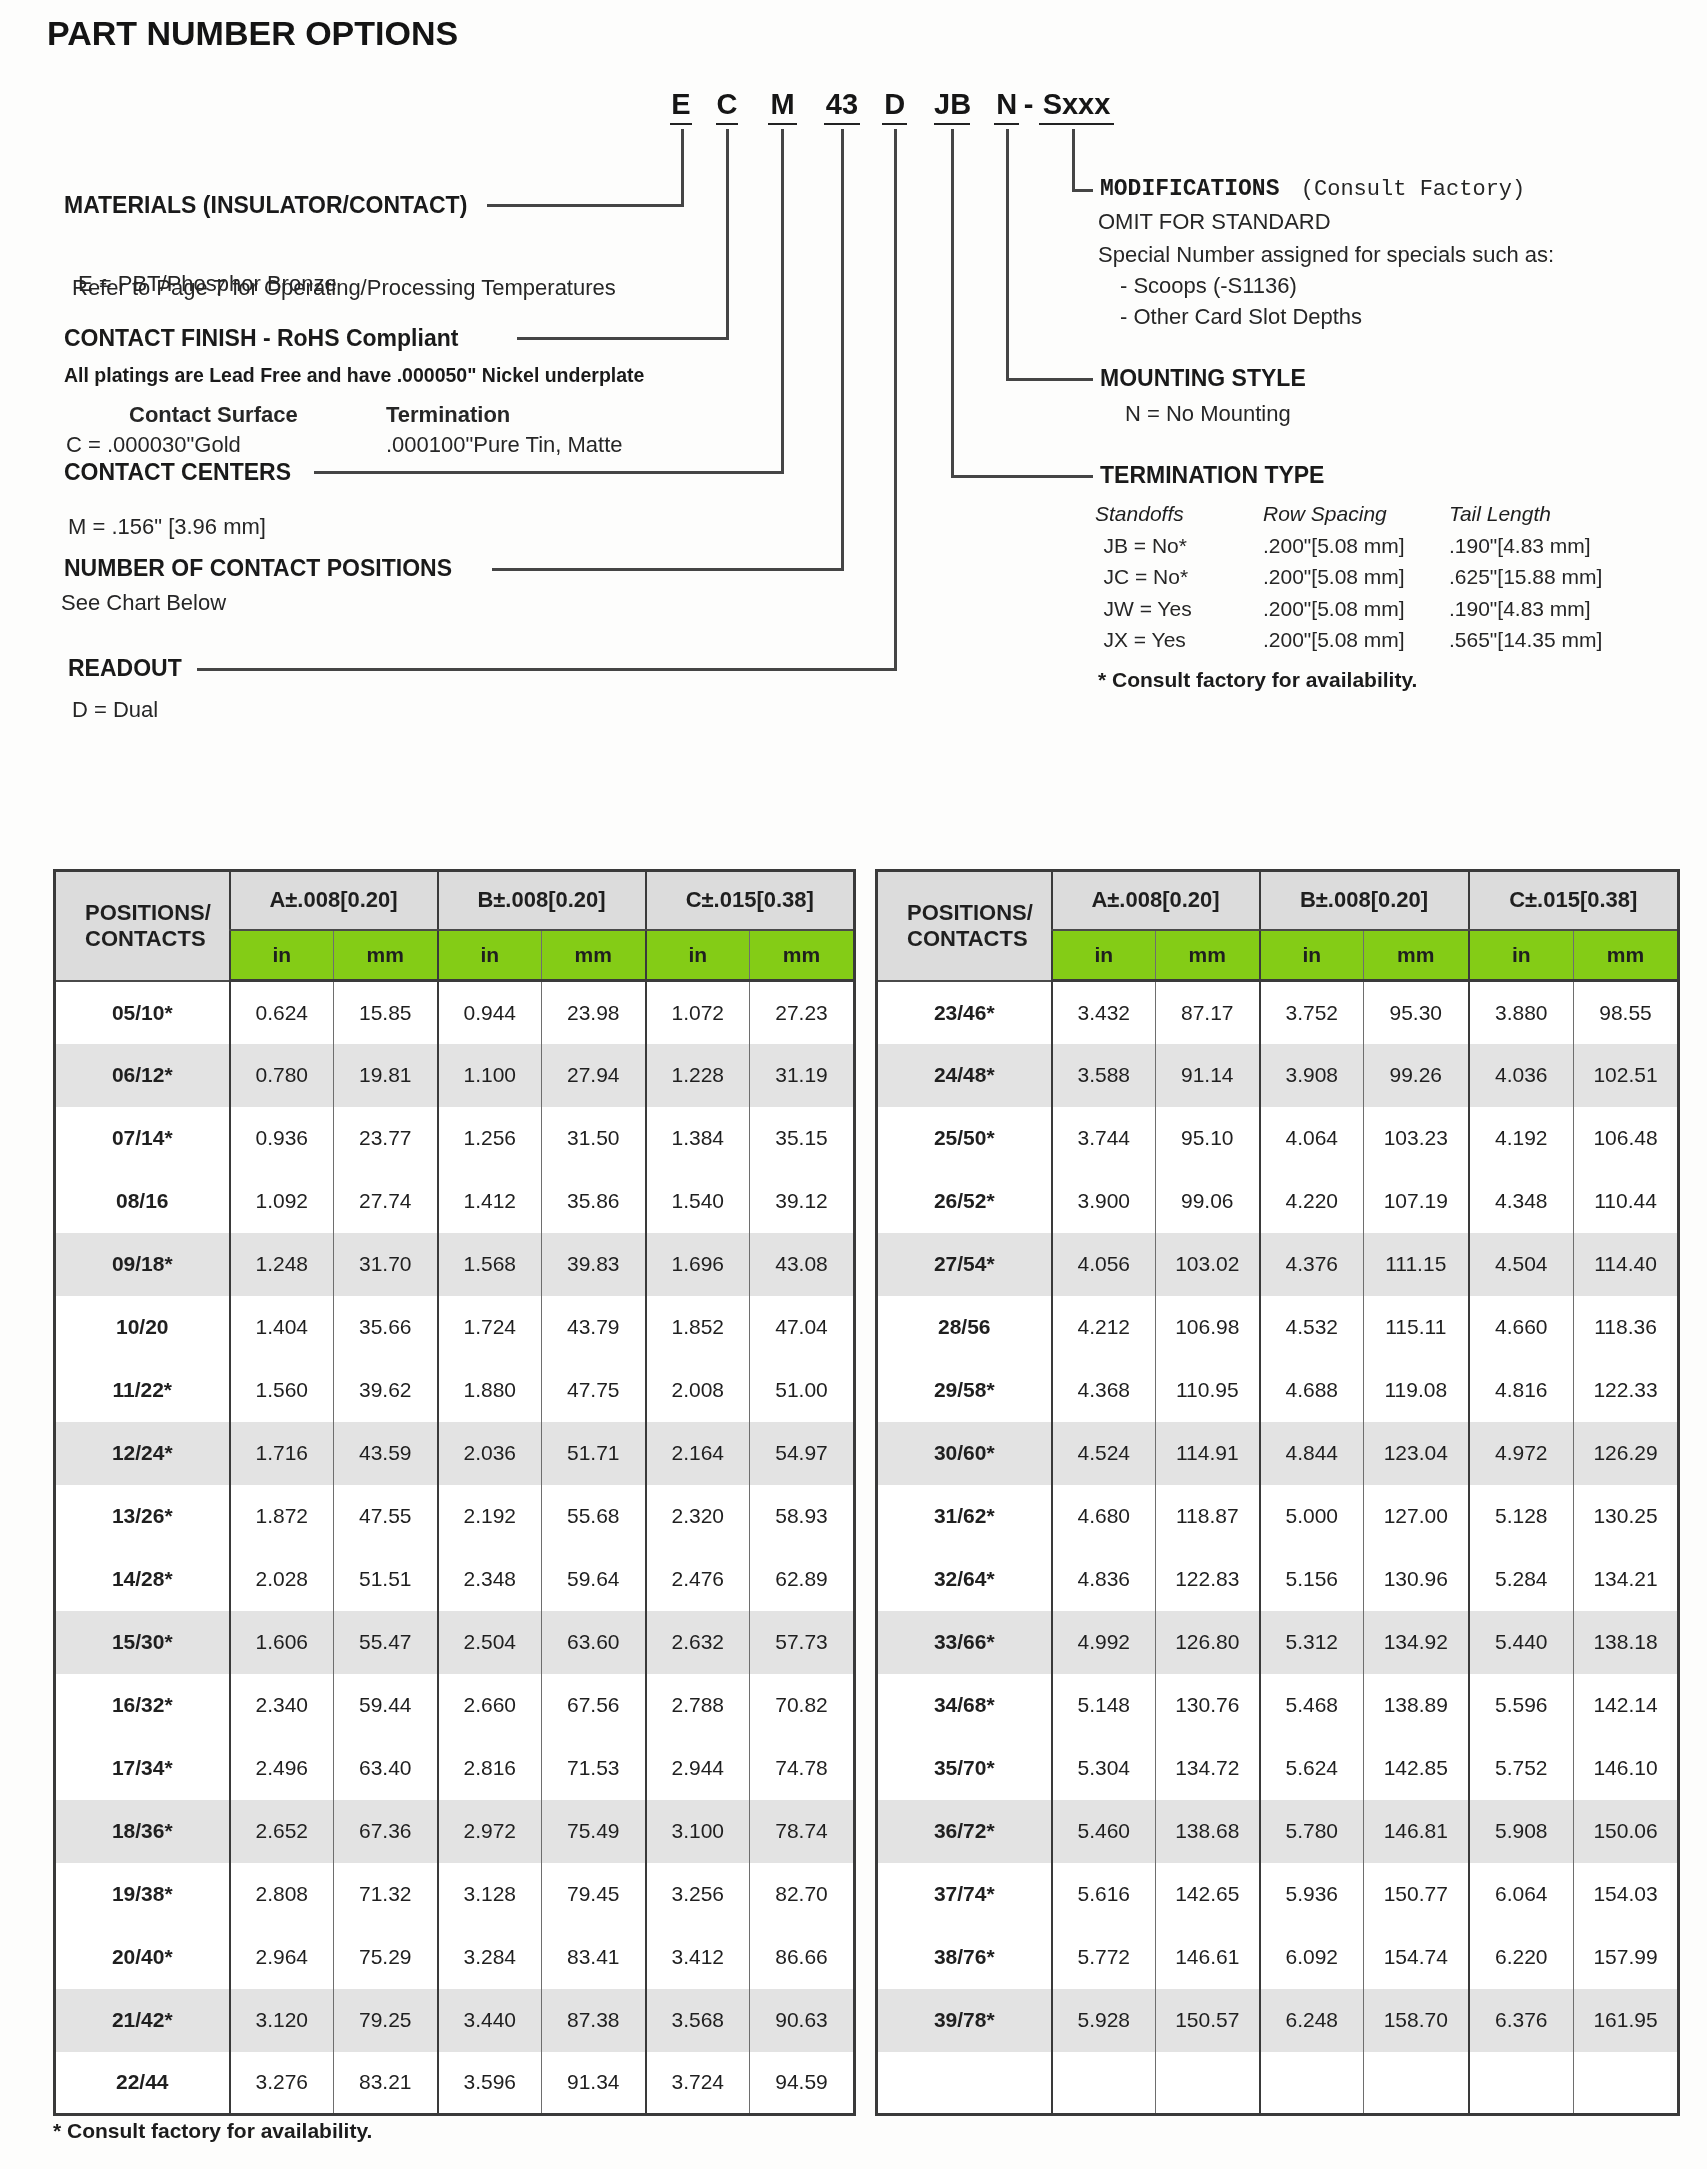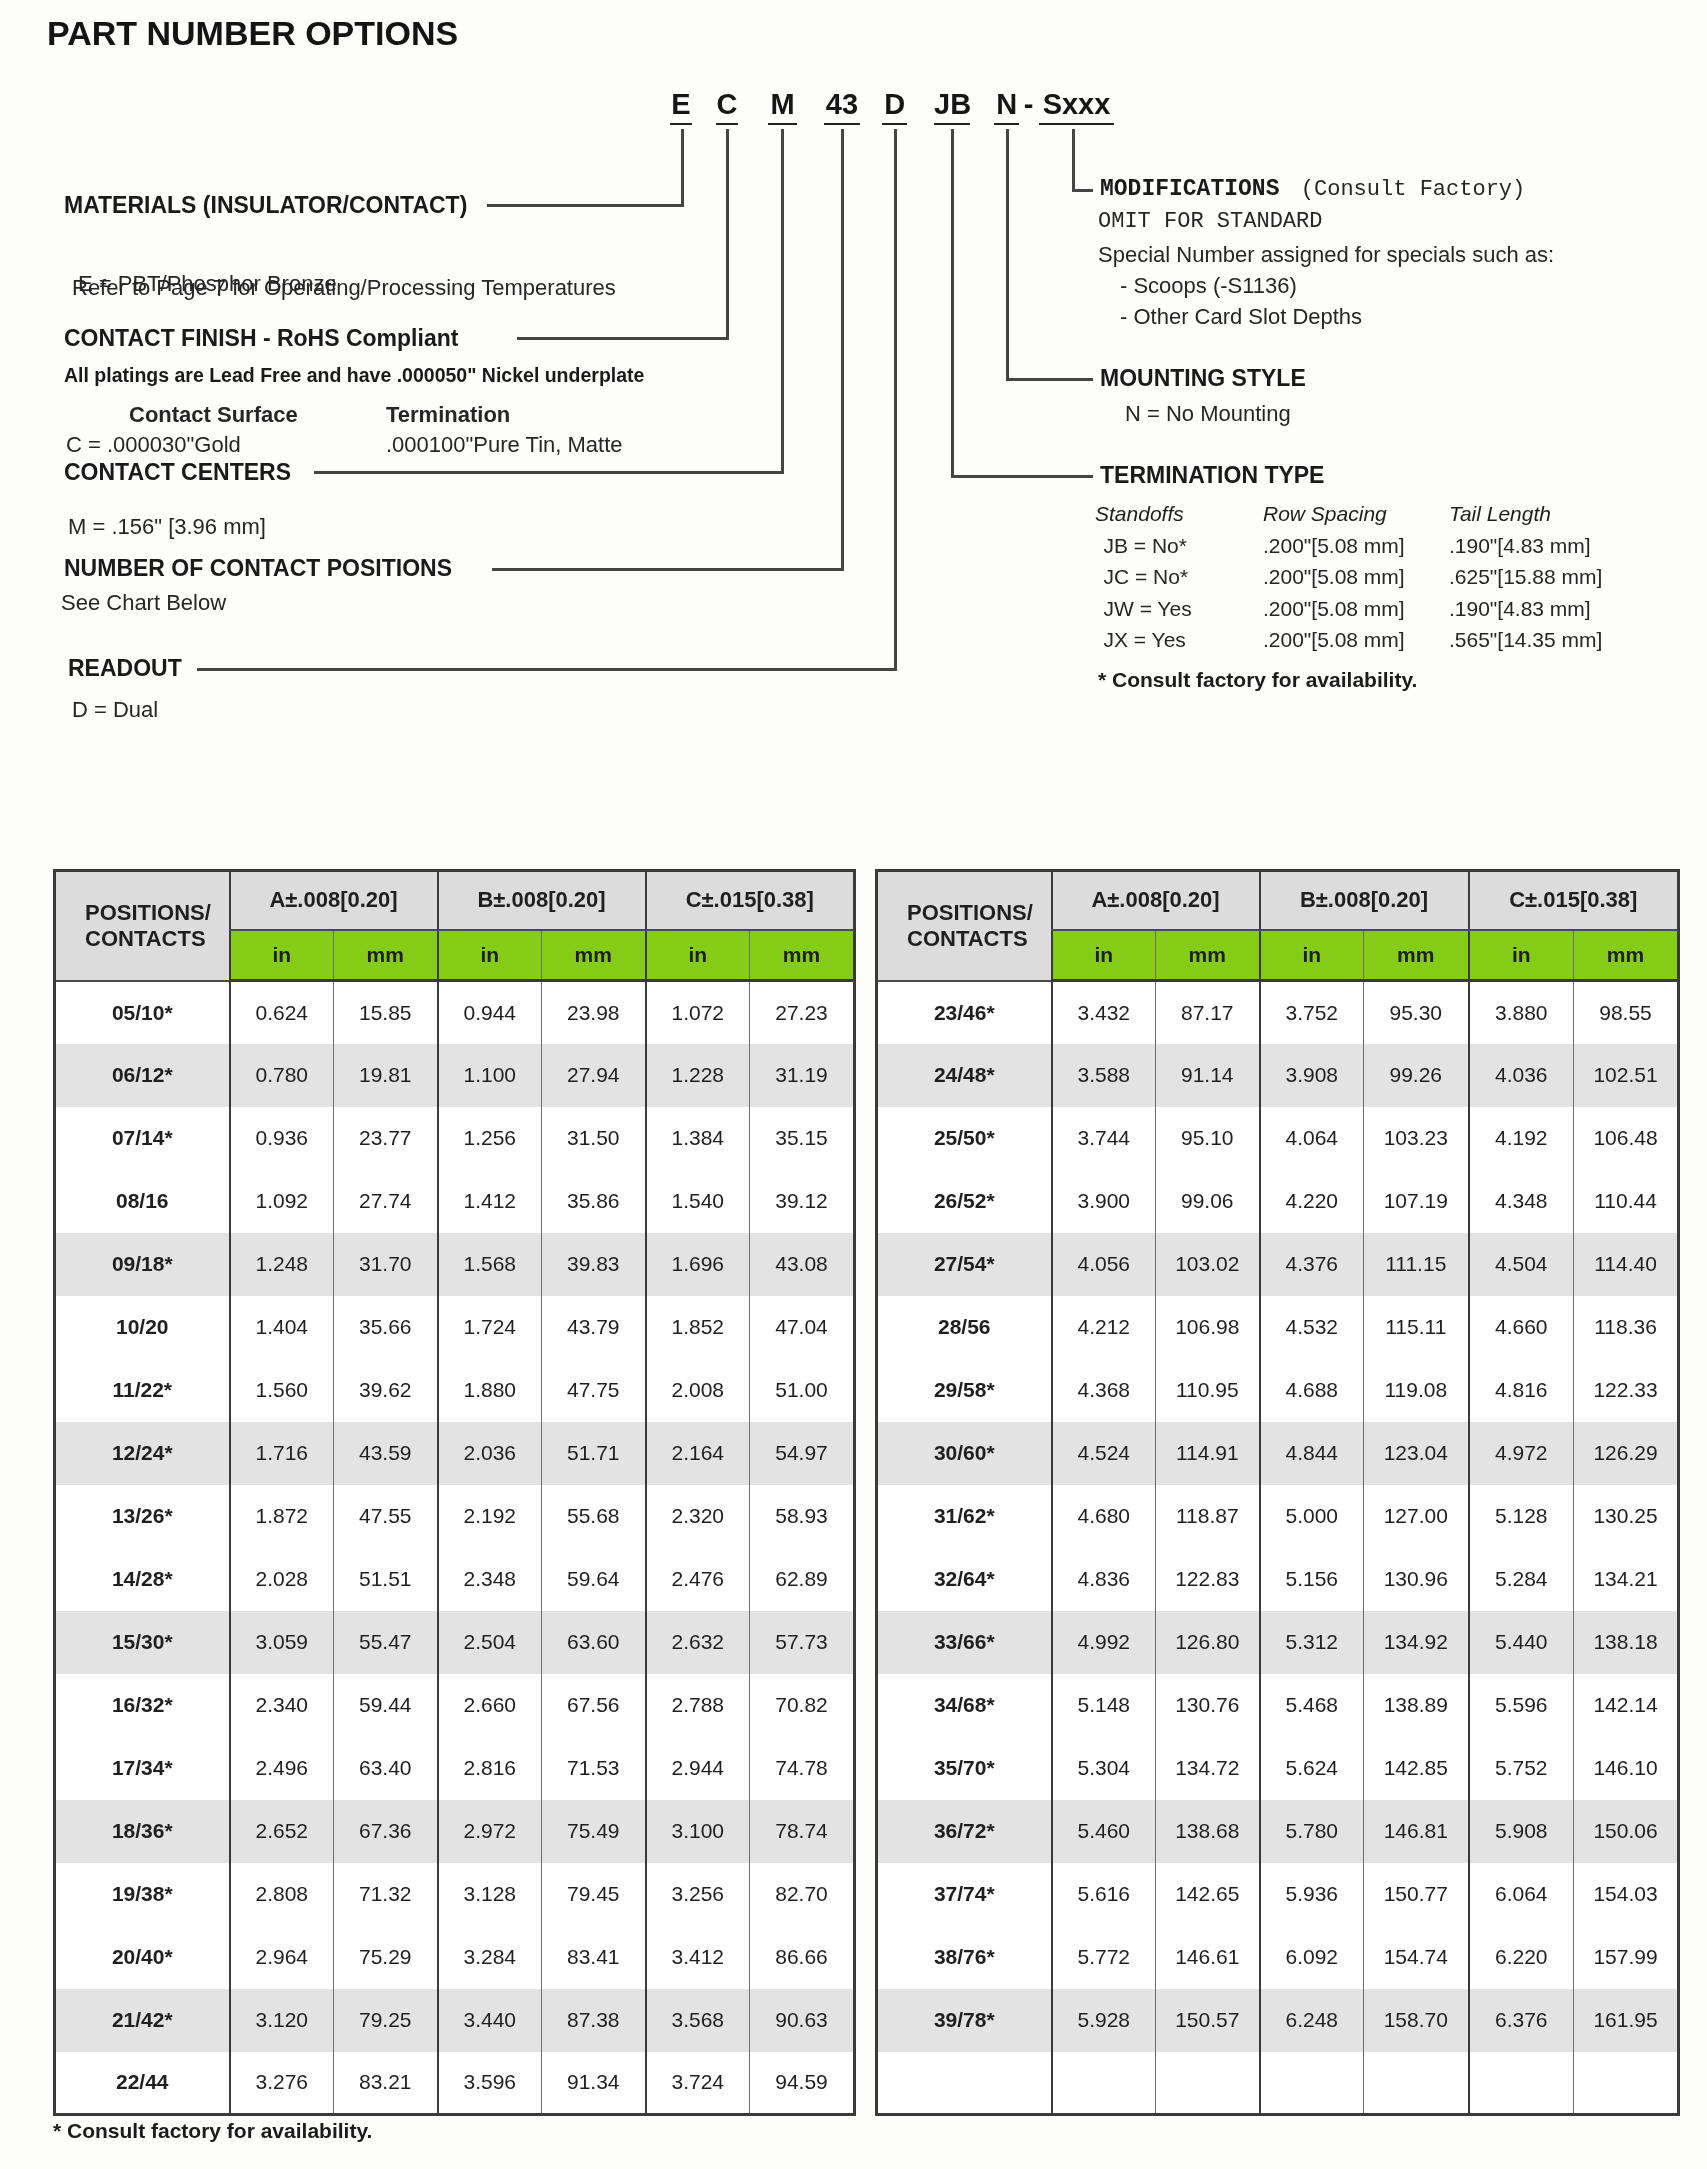--- a/index.html
+++ b/index.html
@@ -103,21 +103,21 @@
   <div class="abs sec-h" style="left:64px; top:555px;">NUMBER OF CONTACT POSITIONS</div>
   <div class="abs txt" style="left:61px; top:590px;">See Chart Below</div>
 
   <div class="abs sec-h" style="left:68px; top:655px;">READOUT</div>
   <div class="abs txt" style="left:72px; top:697px;">D = Dual</div>
 
   <div class="abs" style="left:1100px; top:176px; white-space:nowrap;font-family:Liberation Mono, monospace;">
     <span class="sec-h">MODIFICATIONS</span>
     <span class="txt" style="font-size:22px;">&nbsp;</span><span class="txt">(Consult Factory)</span>
   </div>
-  <div class="abs txt" style="left:1098px; top:209px;font-family:Liberation Mono, monospace;">OMIT FOR STANDARD</div>
+  <div class="abs txt" style="left:1098px; top:209px;">OMIT FOR STANDARD</div>
   <div class="abs txt" style="left:1098px; top:242px;">Special Number assigned for specials such as:</div>
   <div class="abs txt" style="left:1120px; top:273px;">- Scoops (-S1136)</div>
   <div class="abs txt" style="left:1120px; top:304px;">- Other Card Slot Depths</div>
 
   <div class="abs sec-h" style="left:1100px; top:365px;">MOUNTING STYLE</div>
   <div class="abs txt" style="left:1125px; top:401px;">N = No Mounting</div>
 
   <div class="abs sec-h" style="left:1100px; top:462px;">TERMINATION TYPE</div>
   <div class="abs" style="left:1095px; top:502px; width:610px; height:30.5px;">
     <span class="abs term-col" style="left:0px;">Standoffs</span>
@@ -263,21 +263,21 @@
           <td>14/28*</td>
           <td class="sep">2.028</td>
           <td>51.51</td>
           <td class="sep">2.348</td>
           <td>59.64</td>
           <td class="sep">2.476</td>
           <td>62.89</td>
         </tr>
         <tr class="shade">
           <td>15/30*</td>
-          <td class="sep">3.059</td>
+          <td class="sep">1.606</td>
           <td>55.47</td>
           <td class="sep">2.504</td>
           <td>63.60</td>
           <td class="sep">2.632</td>
           <td>57.73</td>
         </tr>
         <tr>
           <td>16/32*</td>
           <td class="sep">2.340</td>
           <td>59.44</td>

